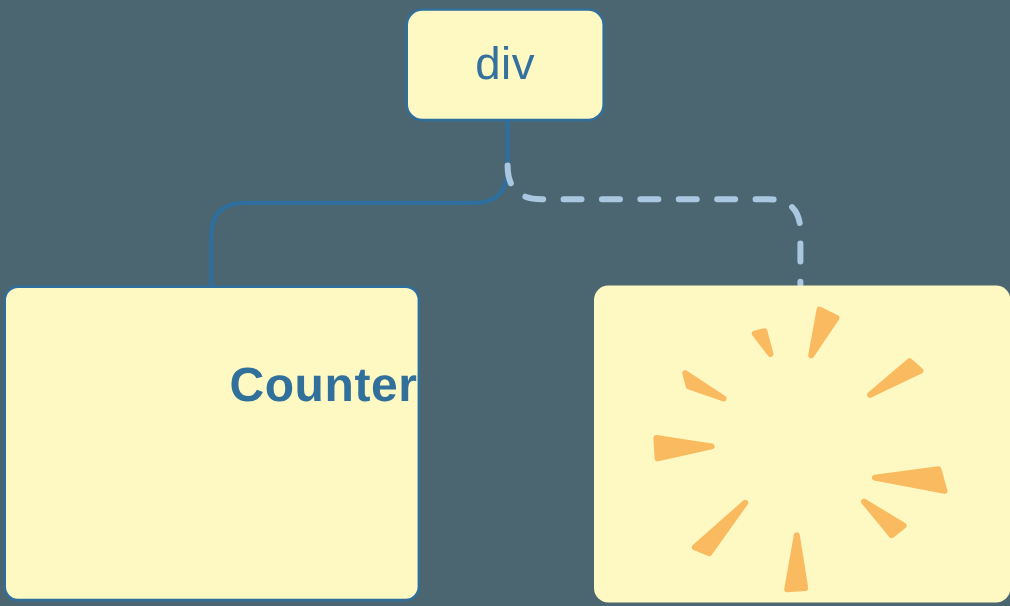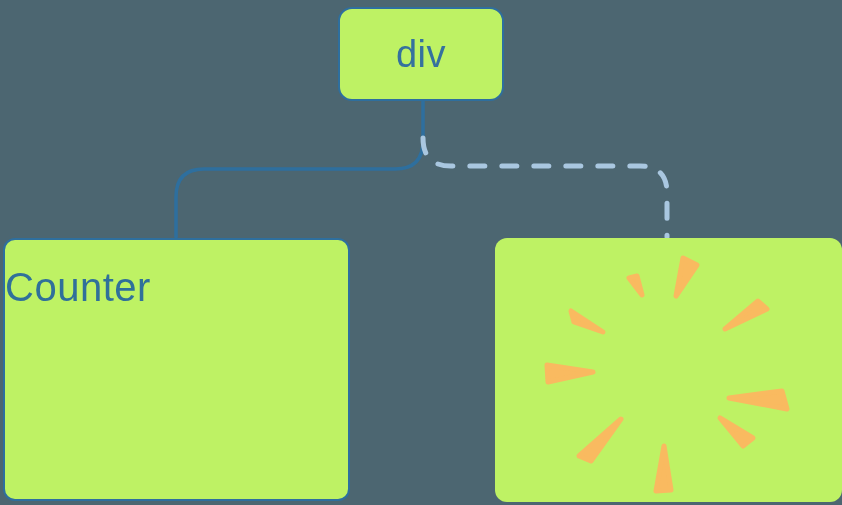--- a/index.html
+++ b/index.html
@@ -17,21 +17,21 @@
   .edges-svg {
     position: absolute;
     left: 0;
     top: 0;
     width: 842px;
     height: 505px;
     pointer-events: none;
   }
   .node {
     position: absolute;
-    background: #bef264;
+    background: #fef9c3;
     box-sizing: border-box;
   }
   .node-root {
     left: 338px;
     top: 7px;
     width: 166px;
     height: 94px;
     border: 2.5px solid #2E6F9E;
     border-radius: 14px;
     display: flex;
@@ -46,25 +46,25 @@
   }
   .node-counter {
     left: 3px;
     top: 238px;
     width: 347px;
     height: 263px;
     border: 2px solid #2E6F9E;
     border-radius: 12px;
   }
   .counter-title {
-    margin-top: 24px;
-    text-align: left;
+    margin-top: 58px;
+    text-align: right;
     font-size: 40px;
     line-height: 46px;
-    font-weight: 400;
+    font-weight: 700;
     color: #30709A;
     letter-spacing: 0.5px;
   }
   .state-pill {
     margin: 31px auto 0 auto;
     width: 265px;
     height: 101px;
     box-sizing: border-box;
     border: 2.5px solid #5F58D0;
     border-radius: 52px;

